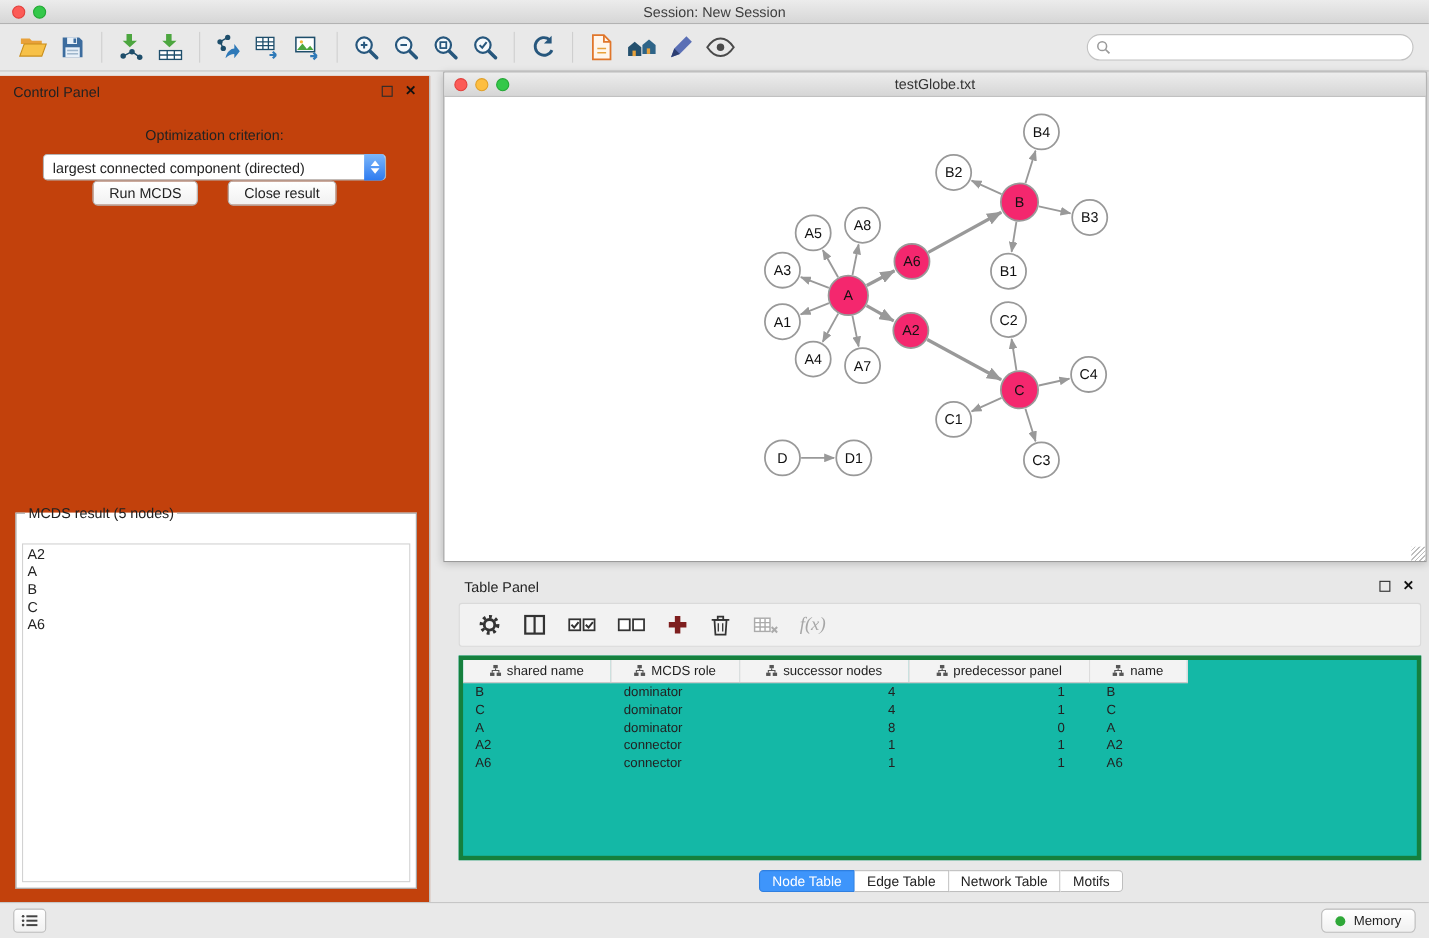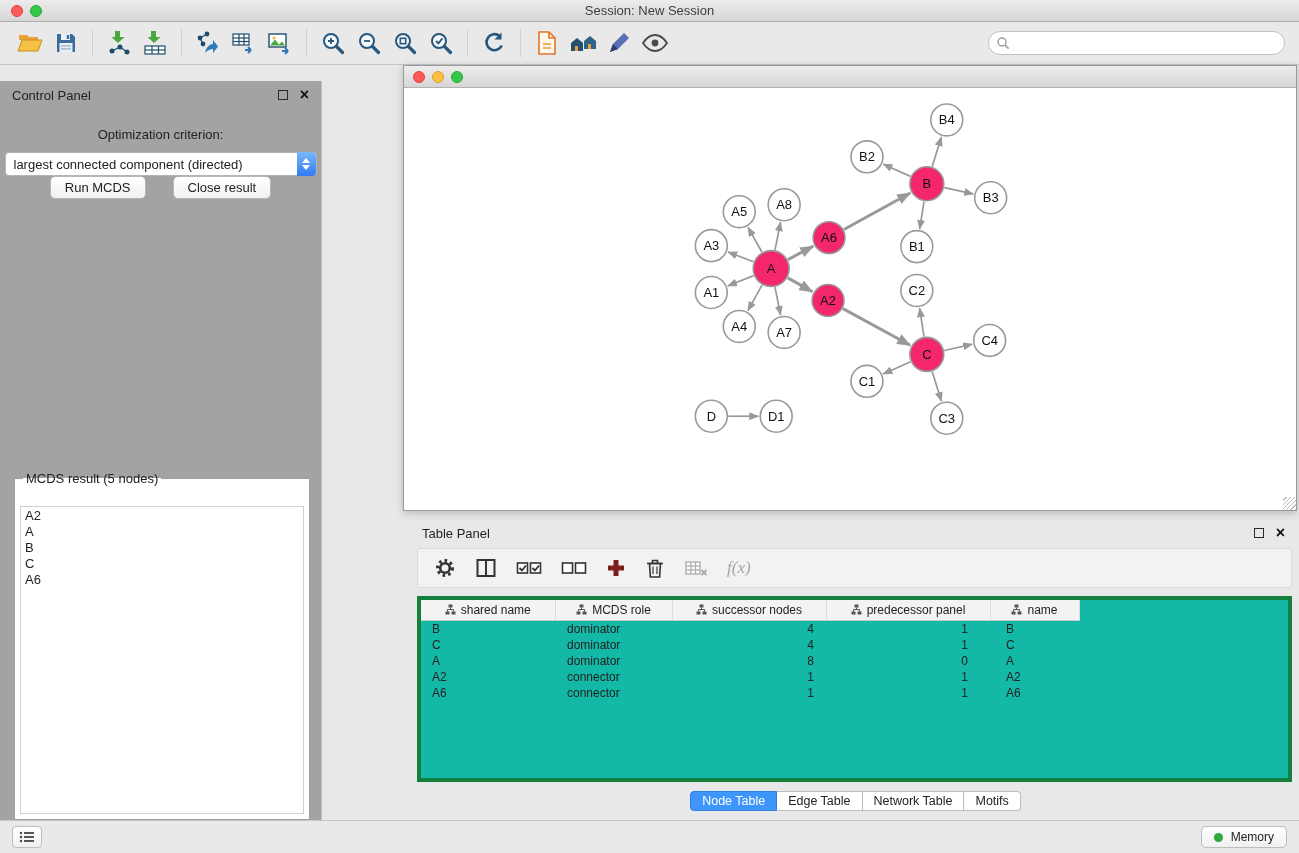--- a/index.html
+++ b/index.html
@@ -20,21 +20,21 @@
   .tb-btn{width:36px;height:34px;display:flex;align-items:center;justify-content:center;background:transparent;border:none}
   .tb-sep{width:1px;height:28px;background:#CFCFCF;margin:0 8px}
   .tb-search{margin-left:auto;position:relative;width:297px;height:24px;margin-right:2px}
   .tb-search input{width:100%;height:100%;border:1px solid #C2C2C2;border-radius:12px;background:#fff;padding:0 10px 0 26px;font-size:13px;outline:none;font-family:"Liberation Sans",sans-serif}
   .tb-search .mag{position:absolute;left:8px;top:5px}
 
   
   .workspace{position:absolute;top:65px;left:0;right:0;bottom:33px}
 
   
-  .control-panel{position:absolute;left:0;top:16px;width:322px;height:100%;background:#a3a3a3;border-right:1px solid #BFBFBF}
+  .control-panel{position:absolute;left:0;top:4px;width:391px;height:100%;background:#c2410c;border-right:1px solid #BFBFBF}
   .cp-header{height:28px;display:flex;align-items:center;padding:0 12px;font-size:13px}
   .panel-ctl{margin-left:auto;display:flex;gap:12px;align-items:center}
   .float-ic{width:10px;height:10px;border:1.5px solid #2B2B2B;display:inline-block}
   .close-ic{font-size:16px;font-weight:bold;color:#111;line-height:10px}
   .seg{display:flex;justify-content:center}
   .seg-tab{font-size:13px;color:#222;background:#fff;border:1px solid #BEBEBE;border-left:none;padding:3px 12px;white-space:nowrap}
   .seg-tab:first-child{border-left:1px solid #BEBEBE;border-radius:4px 0 0 4px}
   .seg-tab:last-child{border-radius:0 4px 4px 0}
   .seg-tab.active{background:#3E95FB;border-color:#2F7FE0;color:#fff}
   .cp-opt-label{margin-top:18px;text-align:center;font-size:13px}
@@ -271,20 +271,21 @@
     </fieldset>
   </div>
 
   <div class="network-window">
     <div class="nw-titlebar">
       <span class="nw-traffic">
         <span class="tl red"></span>
         <span class="tl yellow"></span>
         <span class="tl green"></span>
       </span>
+      <span class="nw-title">testGlobe.txt</span>
     </div>
     <div class="nw-canvas">
       <svg id="network-svg" viewBox="0 0 892 423" preserveAspectRatio="xMidYMid meet">
           <defs>
             <marker id="arr" markerUnits="userSpaceOnUse" markerWidth="10" markerHeight="8" refX="9" refY="4" orient="auto">
               <path d="M0,0 L10,4 L0,8 z" fill="#999999"></path>
             </marker>
             <marker id="arrT" markerUnits="userSpaceOnUse" markerWidth="14" markerHeight="11" refX="13" refY="5.5" orient="auto">
               <path d="M0,0 L14,5.5 L0,11 z" fill="#999999"></path>
             </marker>

